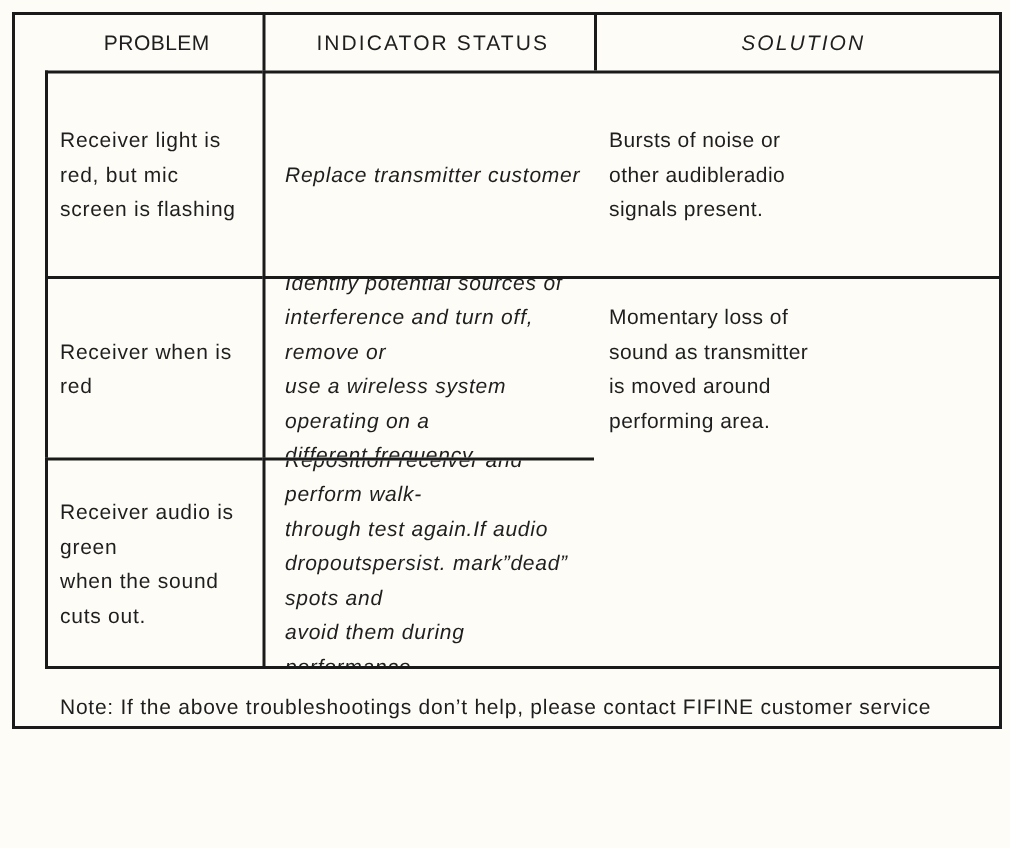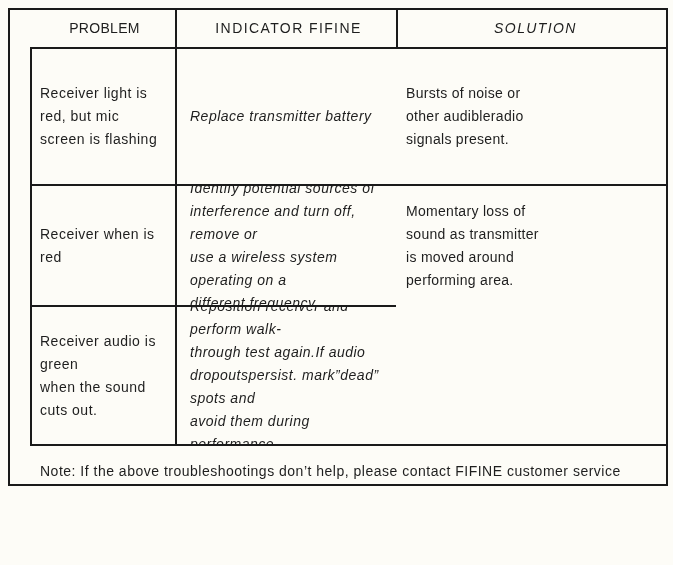--- a/index.html
+++ b/index.html
@@ -58,26 +58,26 @@
     padding: 12px 14px 0 10px;
     line-height: 27px;
   }
 </style>
 </head>
 <body>
 
 <div class="ttable">
 
   <div class="cell header col-problem">PROBLEM</div>
-  <div class="cell header col-indicator bl">INDICATOR FIFINE</div>
+  <div class="cell header col-indicator bl">INDICATOR STATUS</div>
   <div class="cell header col-solution bl">SOLUTION</div>
 
   <div class="cell col-indicator bl bt">Receiver light is red, but mic
 screen is flashing</div>
-  <div class="cell col-solution bl bt">Replace transmitter battery</div>
+  <div class="cell col-solution bl bt">Replace transmitter customer</div>
 
   <div class="cell col-problem bt">Bursts of noise or
 other audibleradio
 signals present.</div>
   <div class="cell col-indicator bl bt">Receiver when is red</div>
   <div class="cell col-solution bl bt">Identify potential sources of
 interference and turn off, remove or
 use a wireless system operating on a
 different frequency.</div>
 

